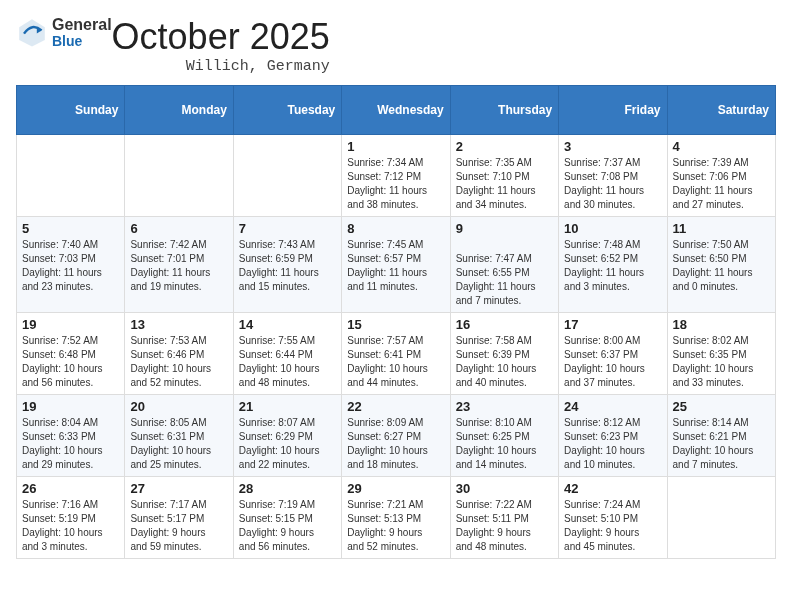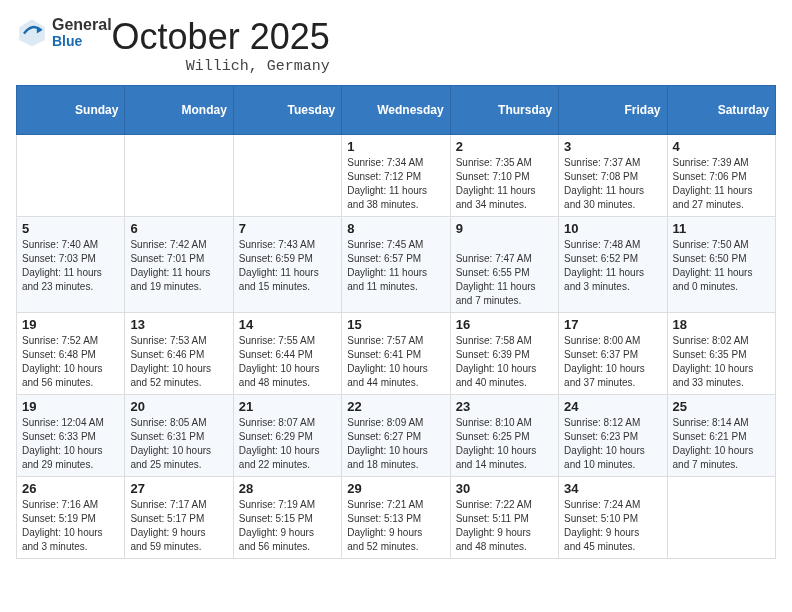--- a/index.html
+++ b/index.html
@@ -261,21 +261,21 @@
           <span class="day-number">18</span>
           <div class="day-info" style="white-space: pre-line;">Sunrise: 8:02 AM
 Sunset: 6:35 PM
 Daylight: 10 hours
 and 33 minutes.</div>
         </td>
       </tr>
       <tr>
         <td>
           <span class="day-number">19</span>
-          <div class="day-info" style="white-space: pre-line;">Sunrise: 12:04 AM
+          <div class="day-info" style="white-space: pre-line;">Sunrise: 8:04 AM
 Sunset: 6:33 PM
 Daylight: 10 hours
 and 29 minutes.</div>
         </td>
         <td>
           <span class="day-number">20</span>
           <div class="day-info" style="white-space: pre-line;">Sunrise: 8:05 AM
 Sunset: 6:31 PM
 Daylight: 10 hours
 and 25 minutes.</div>
@@ -346,21 +346,21 @@
 and 52 minutes.</div>
         </td>
         <td>
           <span class="day-number">30</span>
           <div class="day-info" style="white-space: pre-line;">Sunrise: 7:22 AM
 Sunset: 5:11 PM
 Daylight: 9 hours
 and 48 minutes.</div>
         </td>
         <td>
-          <span class="day-number">34</span>
+          <span class="day-number">42</span>
           <div class="day-info" style="white-space: pre-line;">Sunrise: 7:24 AM
 Sunset: 5:10 PM
 Daylight: 9 hours
 and 45 minutes.</div>
         </td>
         <td class="empty-cell"></td>
       </tr>
     </tbody>
 </table>
 

